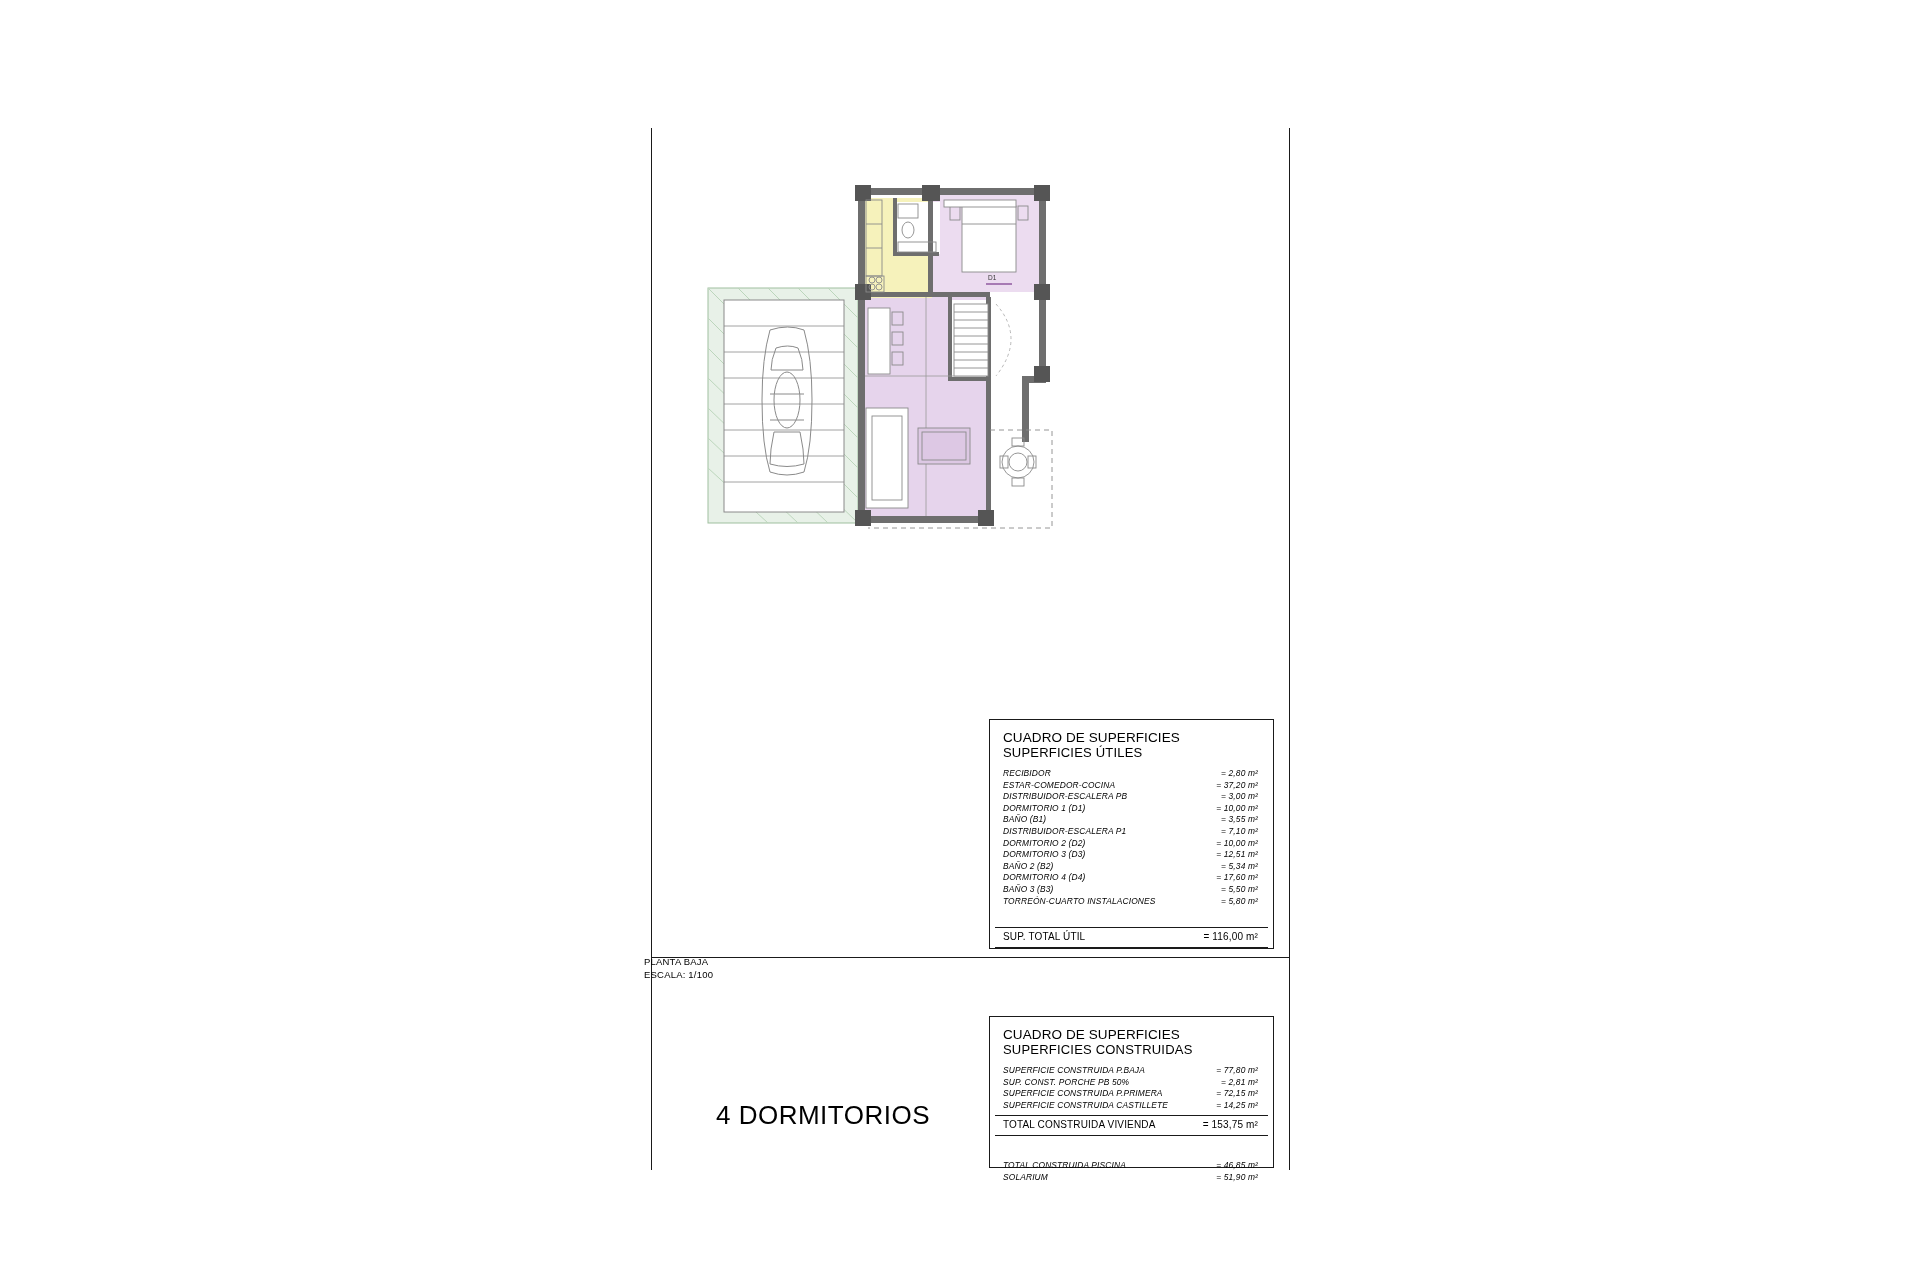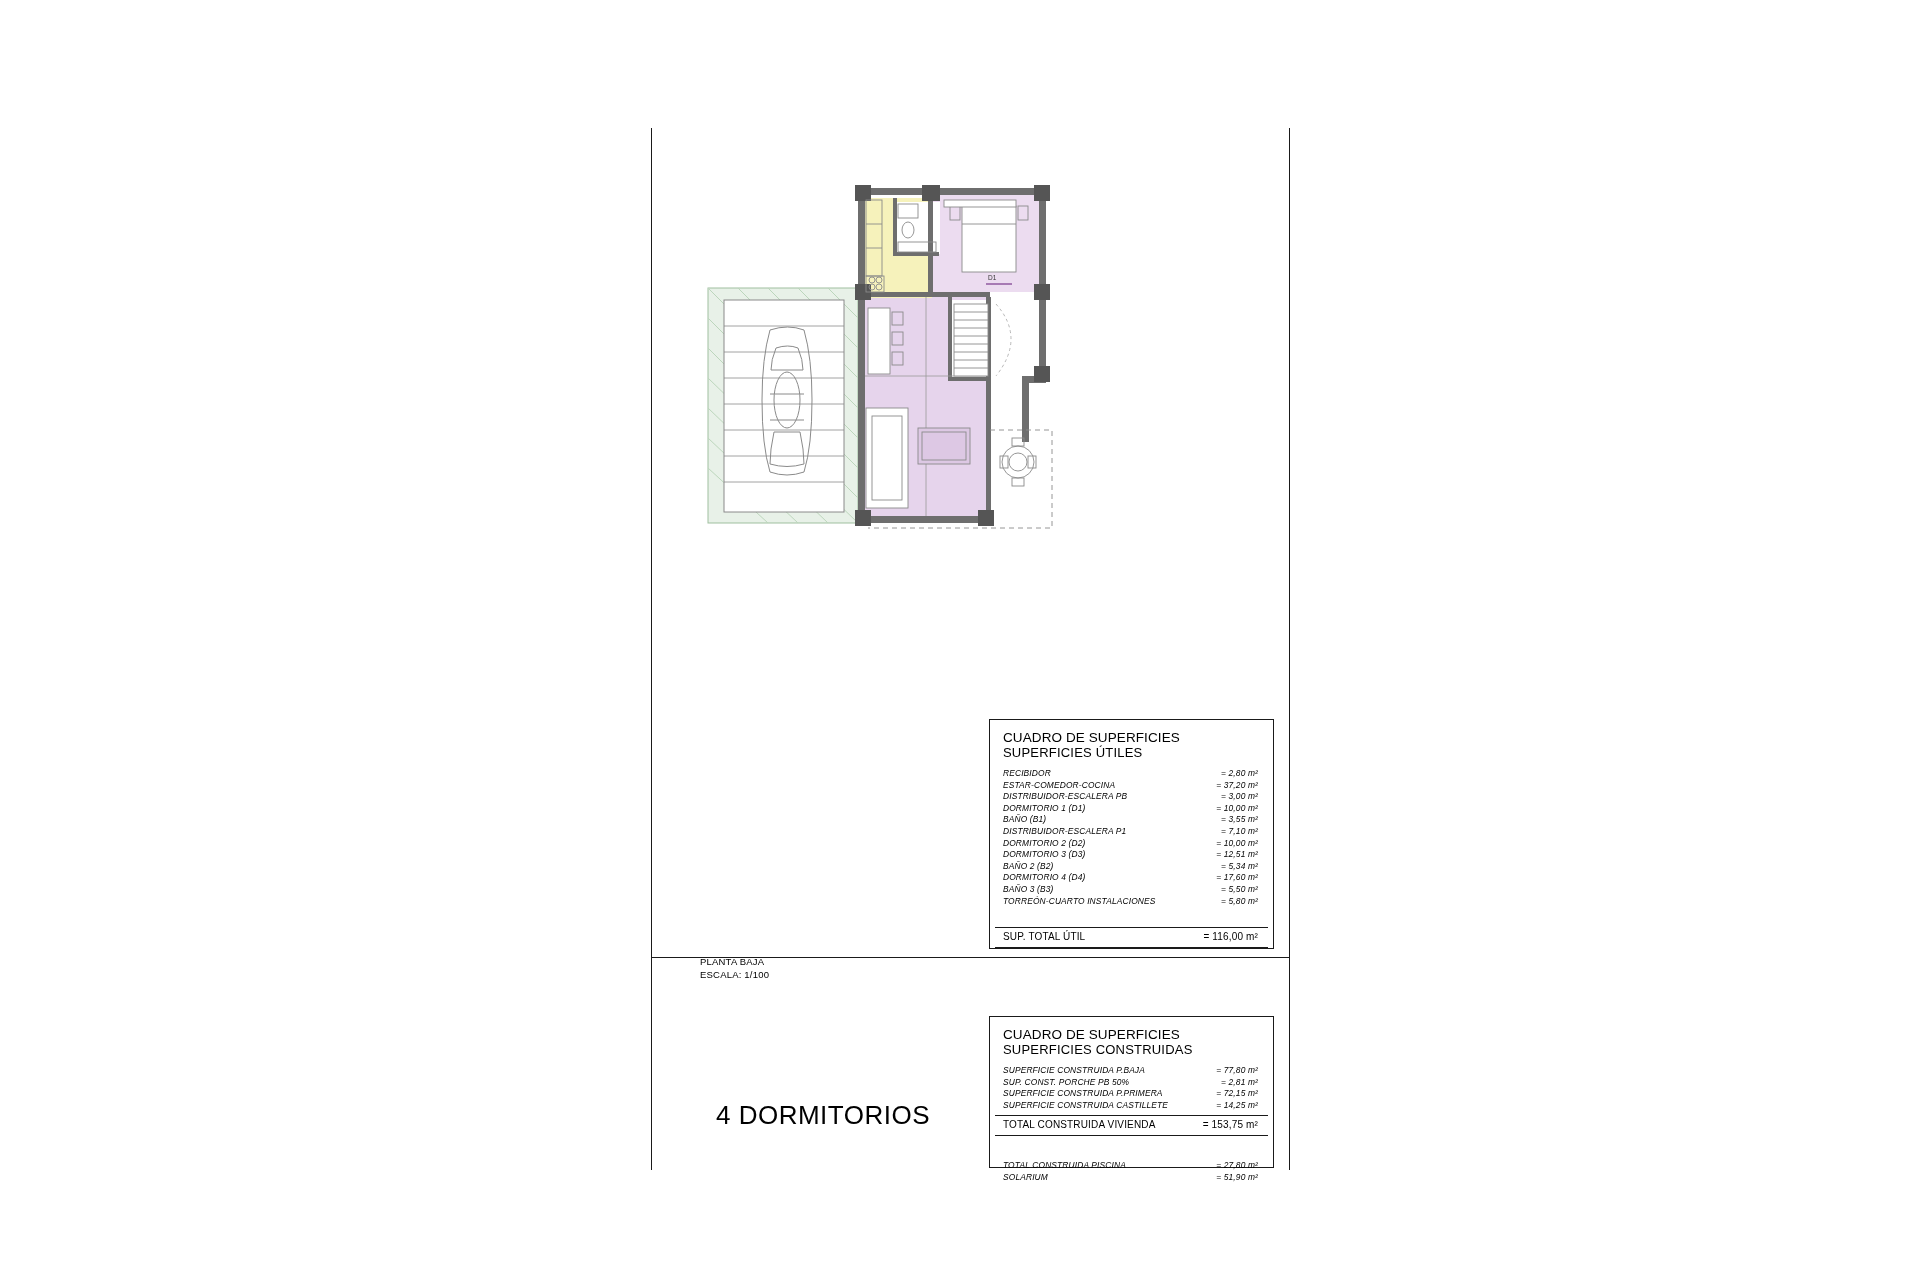--- a/index.html
+++ b/index.html
@@ -41,21 +41,21 @@
     position: absolute;
     left: 700px;
     top: 180px;
     width: 480px;
     height: 440px;
   }
 
   
   #plan-caption {
     position: absolute;
-    left: 700px;
+    left: 644px;
     top: 955px;
     font-size: 9.5px;
     line-height: 13px;
     letter-spacing: .2px;
   }
   #main-title {
     position: absolute;
     left: 716px;
     top: 1080px;
     font-size: 26px;
@@ -371,20 +371,20 @@
   <div class="rule"></div>
   <div class="row total">
     <span>TOTAL CONSTRUIDA VIVIENDA</span>
     <span class="val">= 153,75 m²</span>
   </div>
   <div class="rule"></div>
   <div class="gap-md"></div>
   <div class="rows">
     <div class="row">
       <span>TOTAL CONSTRUIDA PISCINA</span>
-      <span class="val">= 27,80 m²</span>
+      <span class="val">= 46,85 m²</span>
     </div>
     <div class="row">
       <span>SOLARIUM</span>
       <span class="val">= 51,90 m²</span>
     </div>
   </div>
 </div>
 
 </body></html>

